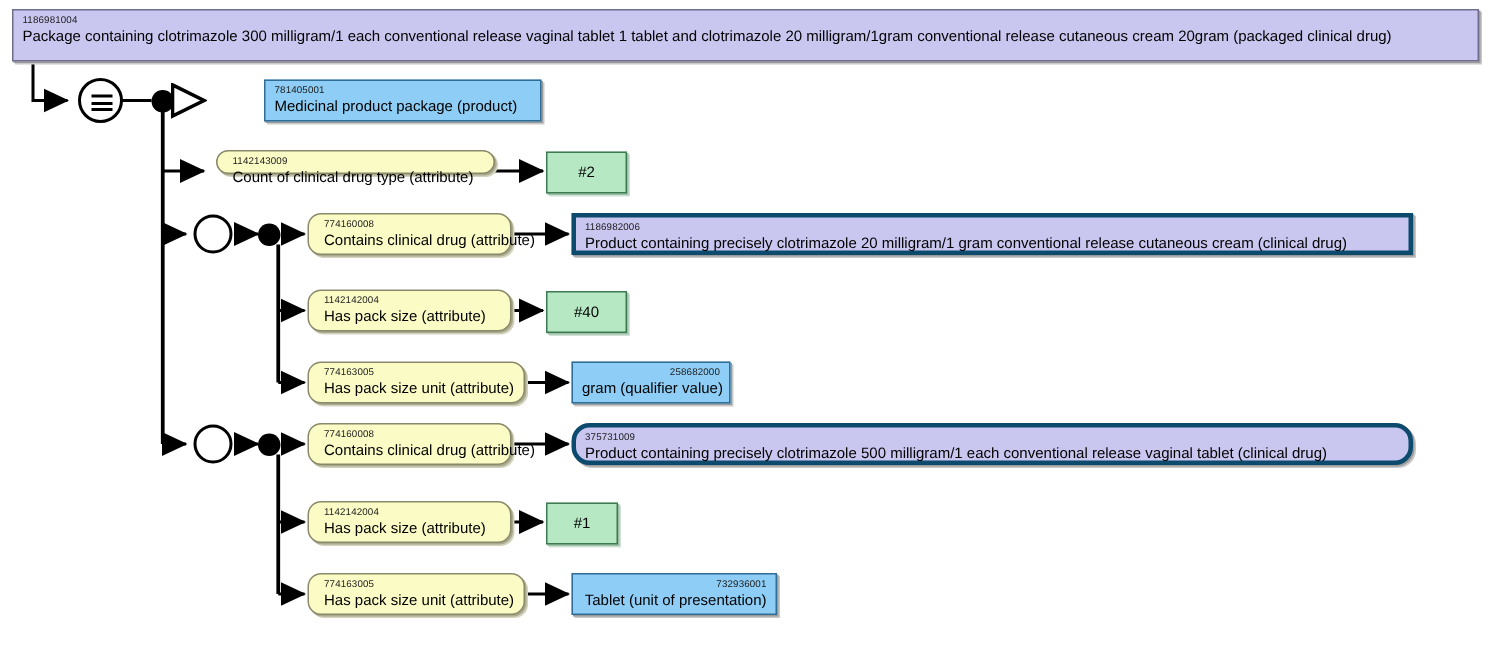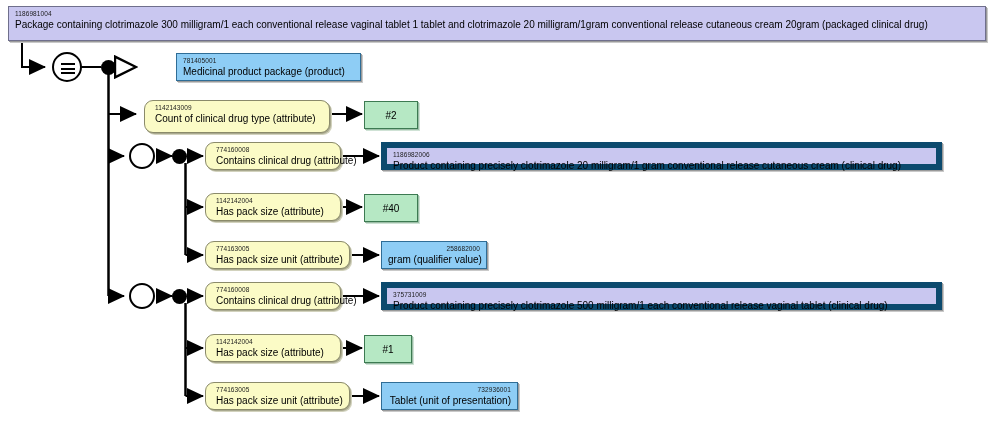--- a/index.html
+++ b/index.html
@@ -11,21 +11,21 @@
   #canvas{position:absolute;left:0;top:0;width:1000px;height:430px;}
   .node{position:absolute;box-sizing:border-box;}
 
   
   .box{
     border:1px solid #555;
     box-shadow:1px 1px 0 #9a9a9a, 2px 2px 0 #c9c9c9;
     padding:3px 6px 4px 6px;
   }
   .box.focus{background:#c9c7f0;border:1px solid #6f6f8c;}
-  .box.target-concept{background:#c9c7f0;border:6px solid #0c4a6e;}
+  .box.target-concept{background:#c9c7f0;border:3px solid #0c4a6e;}
   .box.parent{background:#8ecdf5;border:1px solid #2f6d96;}
   .box.unit{background:#8ecdf5;border:1px solid #2f6d96;text-align:right;}
 
   .sctid{
     font-size:6.5px;line-height:8px;color:#1b1b1b;
     letter-spacing:.1px;white-space:nowrap;
   }
   .term{
     font-size:10px;line-height:13px;color:#000;white-space:nowrap;
   }
@@ -132,21 +132,21 @@
     </div>
   </div>
 
   <div class="dot" style="left:101px;top:59.5px;"></div>
 
   <div class="node box parent" style="left:144px;top:53px;width:185px;height:28px;margin-left:32px;">
     <div class="sctid">781405001</div>
     <div class="term">Medicinal product package (product)</div>
   </div>
 
-  <div class="node attr" style="left:144px;top:100px;width:186px;height:33px;">
+  <div class="node attr" style="left:144px;top:100px;width:186px;height:16px;">
     <div class="sctid">1142143009</div>
     <div class="term">Count of clinical drug type (attribute)</div>
   </div>
   <div class="valwrap" style="left:364px;top:101px;width:52px;height:26px;">
     <div class="val">#2</div>
   </div>
 
   <div class="circ groupcirc" style="left:129px;top:143px;"></div>
   <div class="dot" style="left:172px;top:148.5px;"></div>
 
@@ -176,21 +176,21 @@
     <div class="term">gram (qualifier value)</div>
   </div>
 
   <div class="circ groupcirc" style="left:129px;top:283px;"></div>
   <div class="dot" style="left:172px;top:288.5px;"></div>
 
   <div class="node attr" style="left:205px;top:282px;width:136px;height:28px;">
     <div class="sctid">774160008</div>
     <div class="term">Contains clinical drug (attribute)</div>
   </div>
-  <div class="node box target-concept" style="left:381px;top:282px;width:561px;height:28px;">
+  <div class="node box target-concept" style="left:381px;top:282px;width:561px;height:28px;border-radius:12px;">
     <div class="sctid">375731009</div>
     <div class="term">Product containing precisely clotrimazole 500 milligram/1 each conventional release vaginal tablet (clinical drug)</div>
   </div>
 
   <div class="node attr" style="left:205px;top:334px;width:136px;height:28px;">
     <div class="sctid">1142142004</div>
     <div class="term">Has pack size (attribute)</div>
   </div>
   <div class="valwrap" style="left:364px;top:335px;width:46px;height:26px;">
     <div class="val">#1</div>

